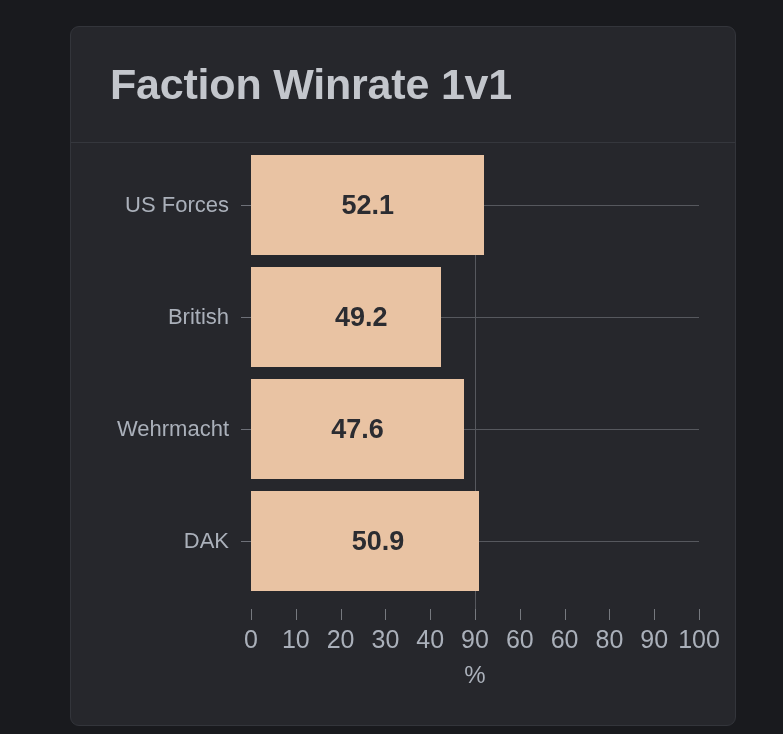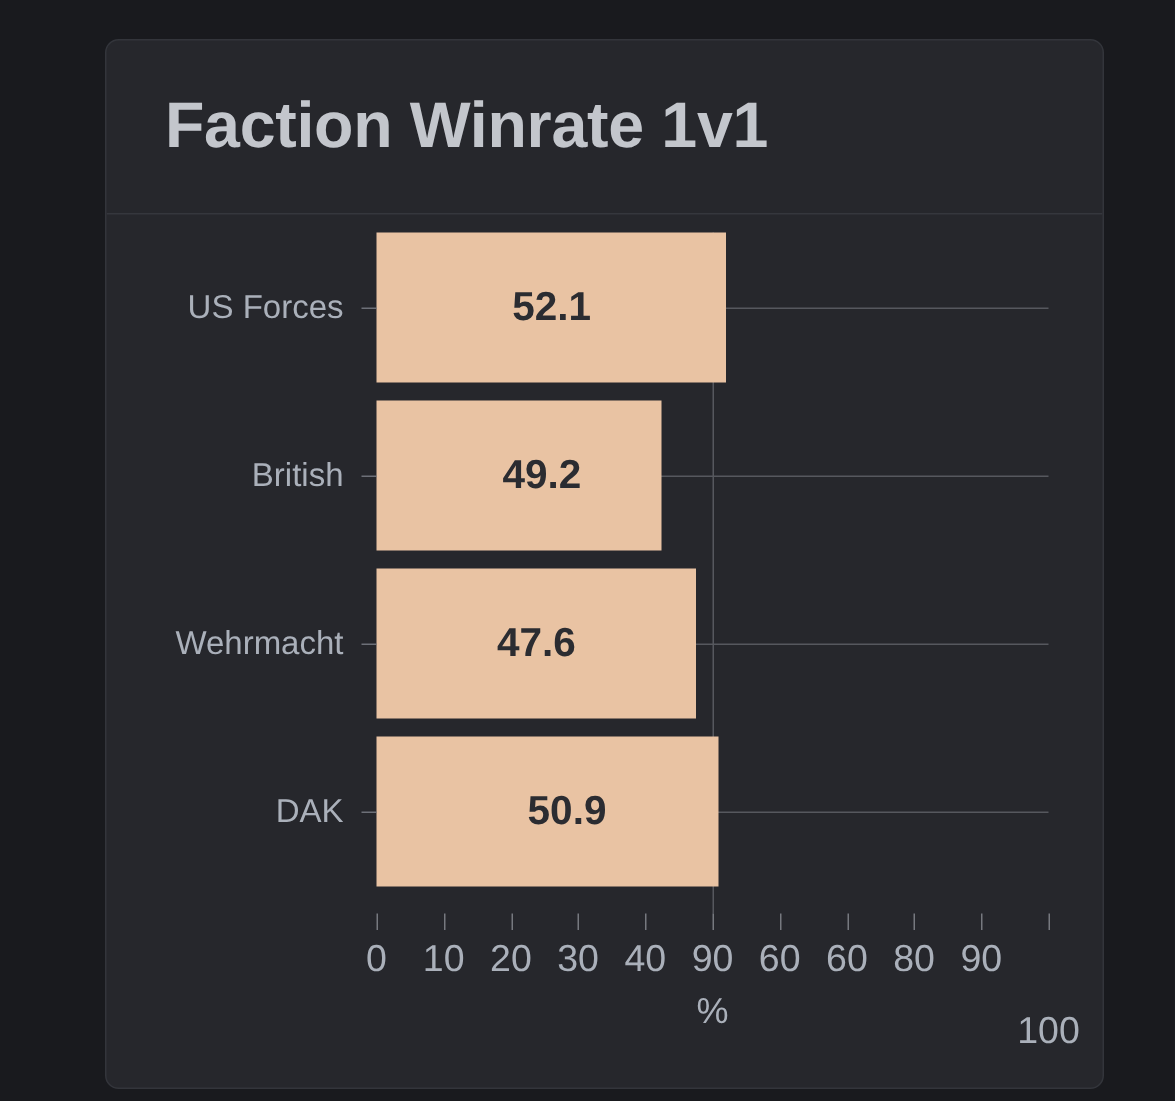--- a/index.html
+++ b/index.html
@@ -183,18 +183,18 @@
         <div class="x-label" style="left: 404px;">90</div>
         <div class="x-tick" style="left: 448.8px;"></div>
         <div class="x-label" style="left: 448.8px;">60</div>
         <div class="x-tick" style="left: 493.6px;"></div>
         <div class="x-label" style="left: 493.6px;">60</div>
         <div class="x-tick" style="left: 538.4px;"></div>
         <div class="x-label" style="left: 538.4px;">80</div>
         <div class="x-tick" style="left: 583.2px;"></div>
         <div class="x-label" style="left: 583.2px;">90</div>
         <div class="x-tick" style="left: 628px;"></div>
-        <div class="x-label" style="left: 628px; margin-top: 48px;">100</div>
+        <div class="x-label" style="left: 628px;">100</div>
       </div>
     <div id="x-axis-title">%</div>
   </div>
 
 </div>
 
 </body></html>

